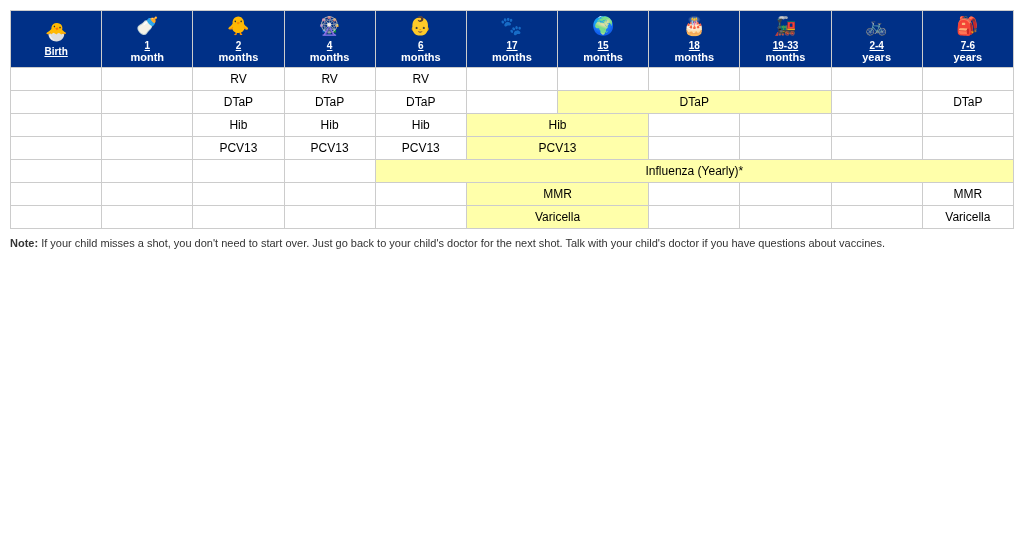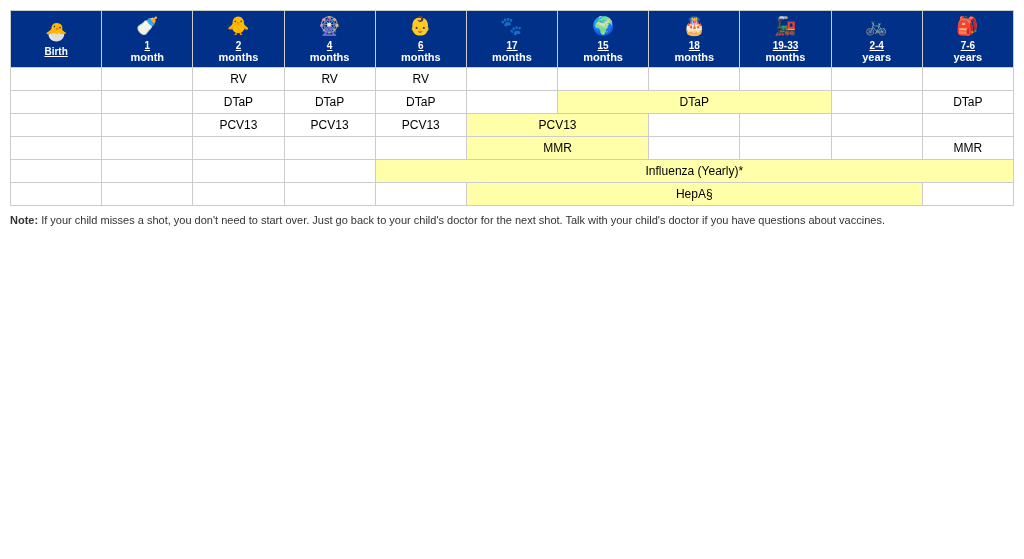--- a/index.html
+++ b/index.html
@@ -148,65 +148,80 @@
       <td class="empty-cell"></td>
       <td class="empty-cell">DTaP</td>
       <td class="empty-cell">DTaP</td>
       <td class="empty-cell">DTaP</td>
       <td class="empty-cell"></td>
       <td class="yellow-cell" colspan="3">DTaP</td>
       <td class="empty-cell"></td>
       <td class="empty-cell">DTaP</td>
     </tr>
 
+    <tr>
+      <td class="vaccine-label"></td>
+      <td class="empty-cell"></td>
+      <td class="empty-cell">Hib</td>
+      <td class="empty-cell">Hib</td>
+      <td class="empty-cell">Hib</td>
+      <td class="yellow-cell" colspan="2">Hib</td>
+      <td class="empty-cell"></td>
+      <td class="empty-cell"></td>
+      <td class="empty-cell"></td>
+      <td class="empty-cell"></td>
+    </tr>
 
     <tr>
       <td class="vaccine-label"></td>
       <td class="empty-cell"></td>
       <td class="empty-cell">PCV13</td>
       <td class="empty-cell">PCV13</td>
       <td class="empty-cell">PCV13</td>
       <td class="yellow-cell" colspan="2">PCV13</td>
       <td class="empty-cell"></td>
       <td class="empty-cell"></td>
       <td class="empty-cell"></td>
       <td class="empty-cell"></td>
     </tr>
 
 
     <tr>
       <td class="vaccine-label"></td>
       <td class="empty-cell"></td>
       <td class="empty-cell"></td>
       <td class="empty-cell"></td>
+      <td class="yellow-cell" colspan="7">Influenza (Yearly)*</td>
+    </tr>
+
+    <tr>
+      <td class="vaccine-label"></td>
+      <td class="empty-cell"></td>
+      <td class="empty-cell"></td>
+      <td class="empty-cell"></td>
       <td class="empty-cell"></td>
       <td class="yellow-cell" colspan="2">MMR</td>
       <td class="empty-cell"></td>
       <td class="empty-cell"></td>
       <td class="empty-cell"></td>
       <td class="empty-cell">MMR</td>
     </tr>
 
     <tr>
       <td class="vaccine-label"></td>
       <td class="empty-cell"></td>
       <td class="empty-cell"></td>
       <td class="empty-cell"></td>
-      <td class="yellow-cell" colspan="7">Influenza (Yearly)*</td>
-    </tr>
-
-
-    <tr>
-      <td class="vaccine-label"></td>
-      <td class="empty-cell"></td>
-      <td class="empty-cell"></td>
-      <td class="empty-cell"></td>
-      <td class="empty-cell"></td>
-      <td class="yellow-cell" colspan="5">HepA§</td>
-      <td class="empty-cell"></td>
-    </tr>
+      <td class="empty-cell"></td>
+      <td class="yellow-cell" colspan="2">Varicella</td>
+      <td class="empty-cell"></td>
+      <td class="empty-cell"></td>
+      <td class="empty-cell"></td>
+      <td class="empty-cell">Varicella</td>
+    </tr>
+
   </tbody>
 </table>
 
 <div class="note-section">
   <strong>Note:</strong>
   <span>If your child misses a shot, you don't need to start over. Just go back to your child's doctor for the next shot. Talk with your child's doctor if you have questions about vaccines.</span>
 </div>
 
 </body></html>

